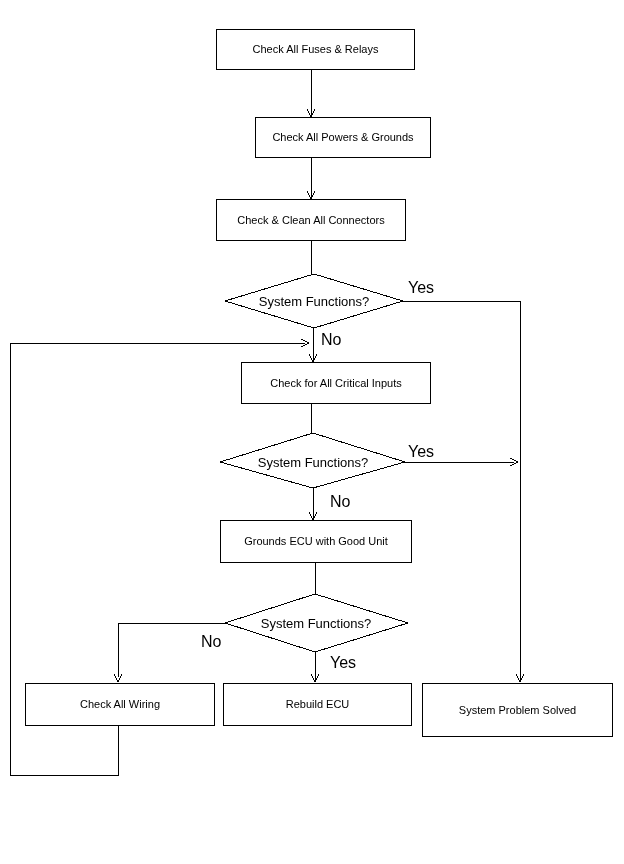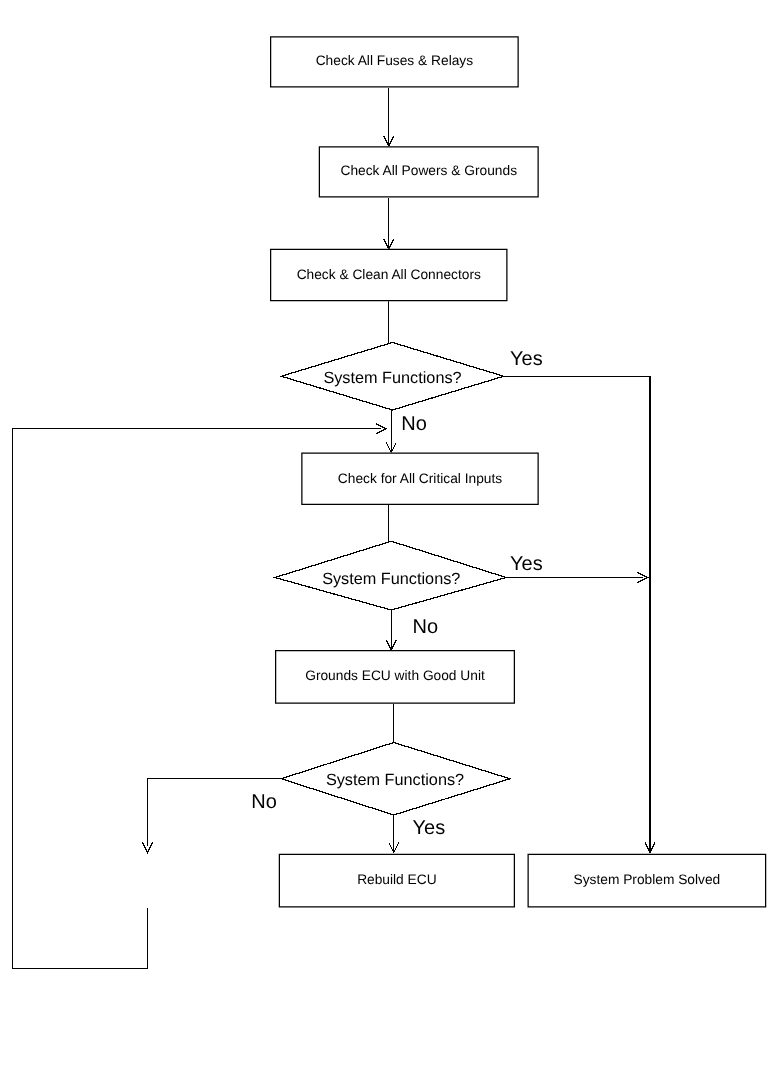--- a/index.html
+++ b/index.html
@@ -89,24 +89,25 @@
   <div class="box" style="left:216px; top:29px;  width:199px; height:41px;">Check All Fuses &amp; Relays</div>
 
   <div class="box" style="left:216px; top:117px; width:176px; height:41px;margin-left:39px;">Check All Powers &amp; Grounds</div>
 
   <div class="box" style="left:216px; top:199px; width:190px; height:42px;">Check &amp; Clean All Connectors</div>
 
   <div class="box" style="left:217px; top:362px; width:190px; height:42px;margin-left:24px;">Check for All Critical Inputs</div>
 
   <div class="box" style="left:220px; top:520px; width:192px; height:43px;">Grounds ECU with Good Unit</div>
 
+  <div class="box" style="left:25px;  top:683px; width:190px; height:43px;">Check All Wiring</div>
 
   <div class="box" style="left:223px; top:683px; width:189px; height:43px;">Rebuild ECU</div>
 
-  <div class="box" style="left:422px; top:683px; width:191px; height:43px;">System Problem Solved</div>
+  <div class="box" style="left:422px; top:683px; width:191px; height:54px;">System Problem Solved</div>
 
   <div class="diamond-label" style="left:234px; top:295px; width:160px;">System Functions?</div>
 
   <div class="diamond-label" style="left:233px; top:456px; width:160px;">System Functions?</div>
 
   <div class="diamond-label" style="left:236px; top:617px; width:160px;">System Functions?</div>
 
   <div class="edge-label" style="left:408px; top:281px;">Yes</div>
 
   <div class="edge-label" style="left:321px; top:333px;">No</div>

